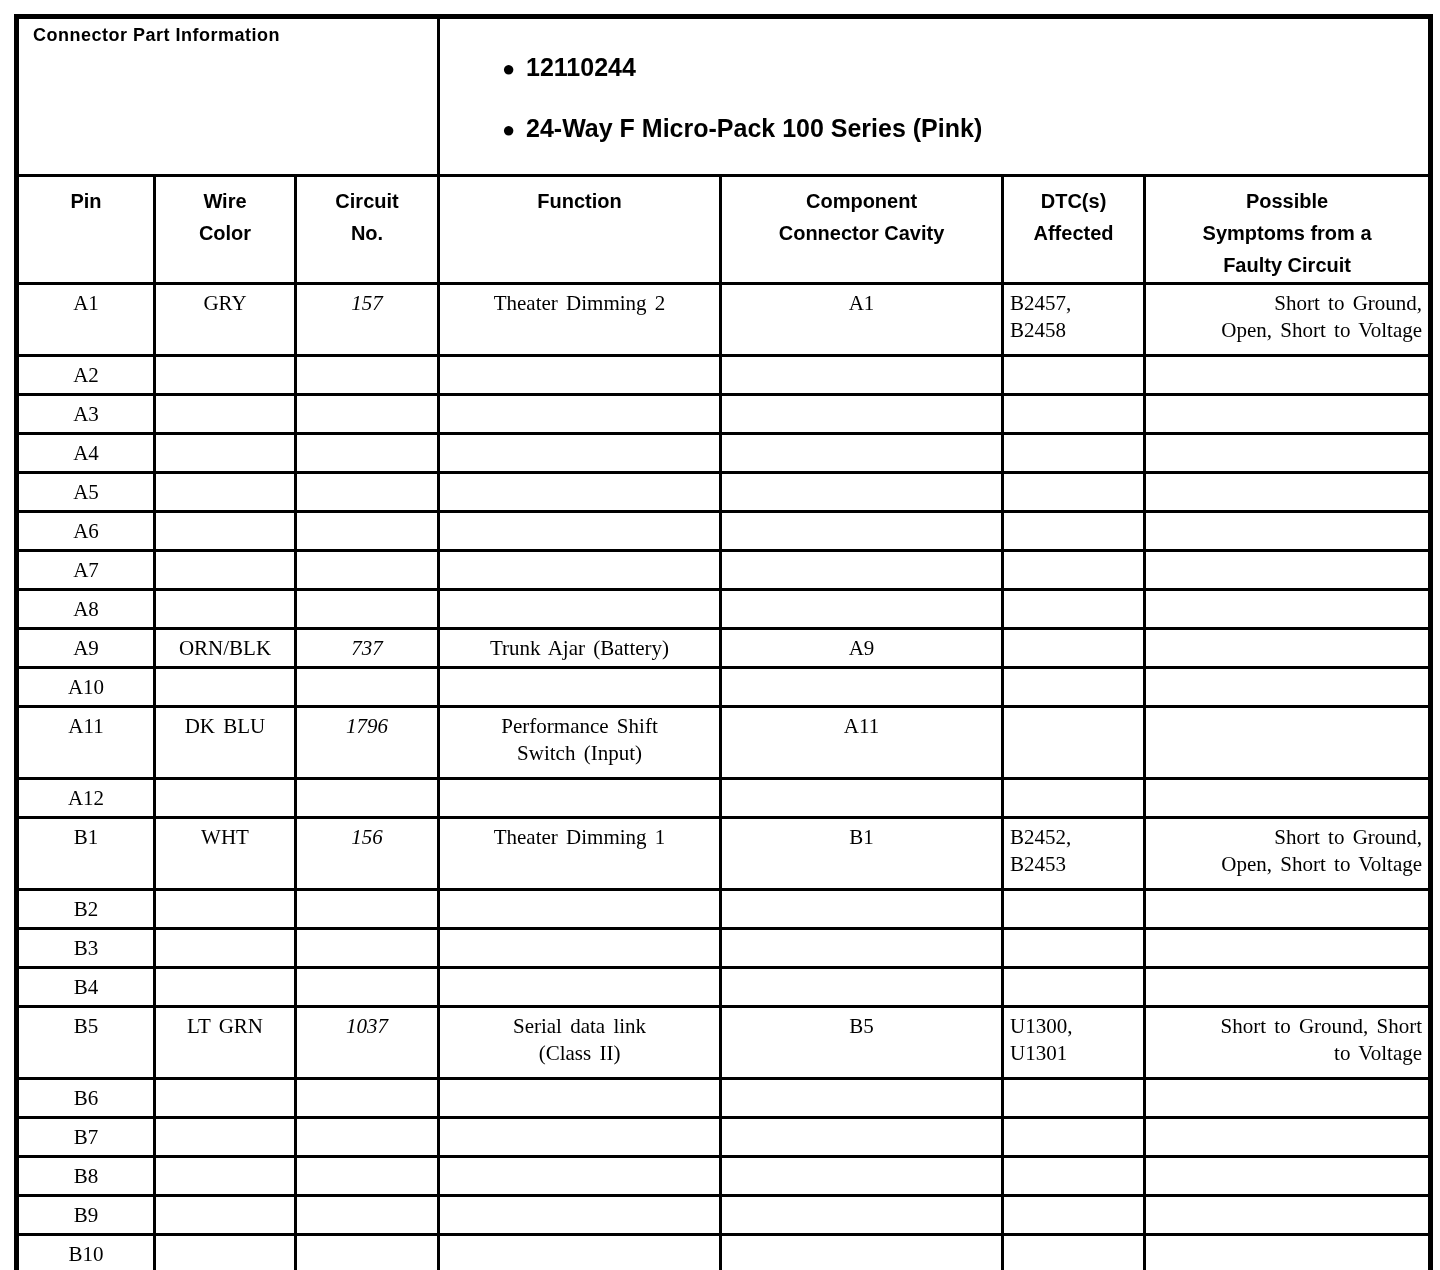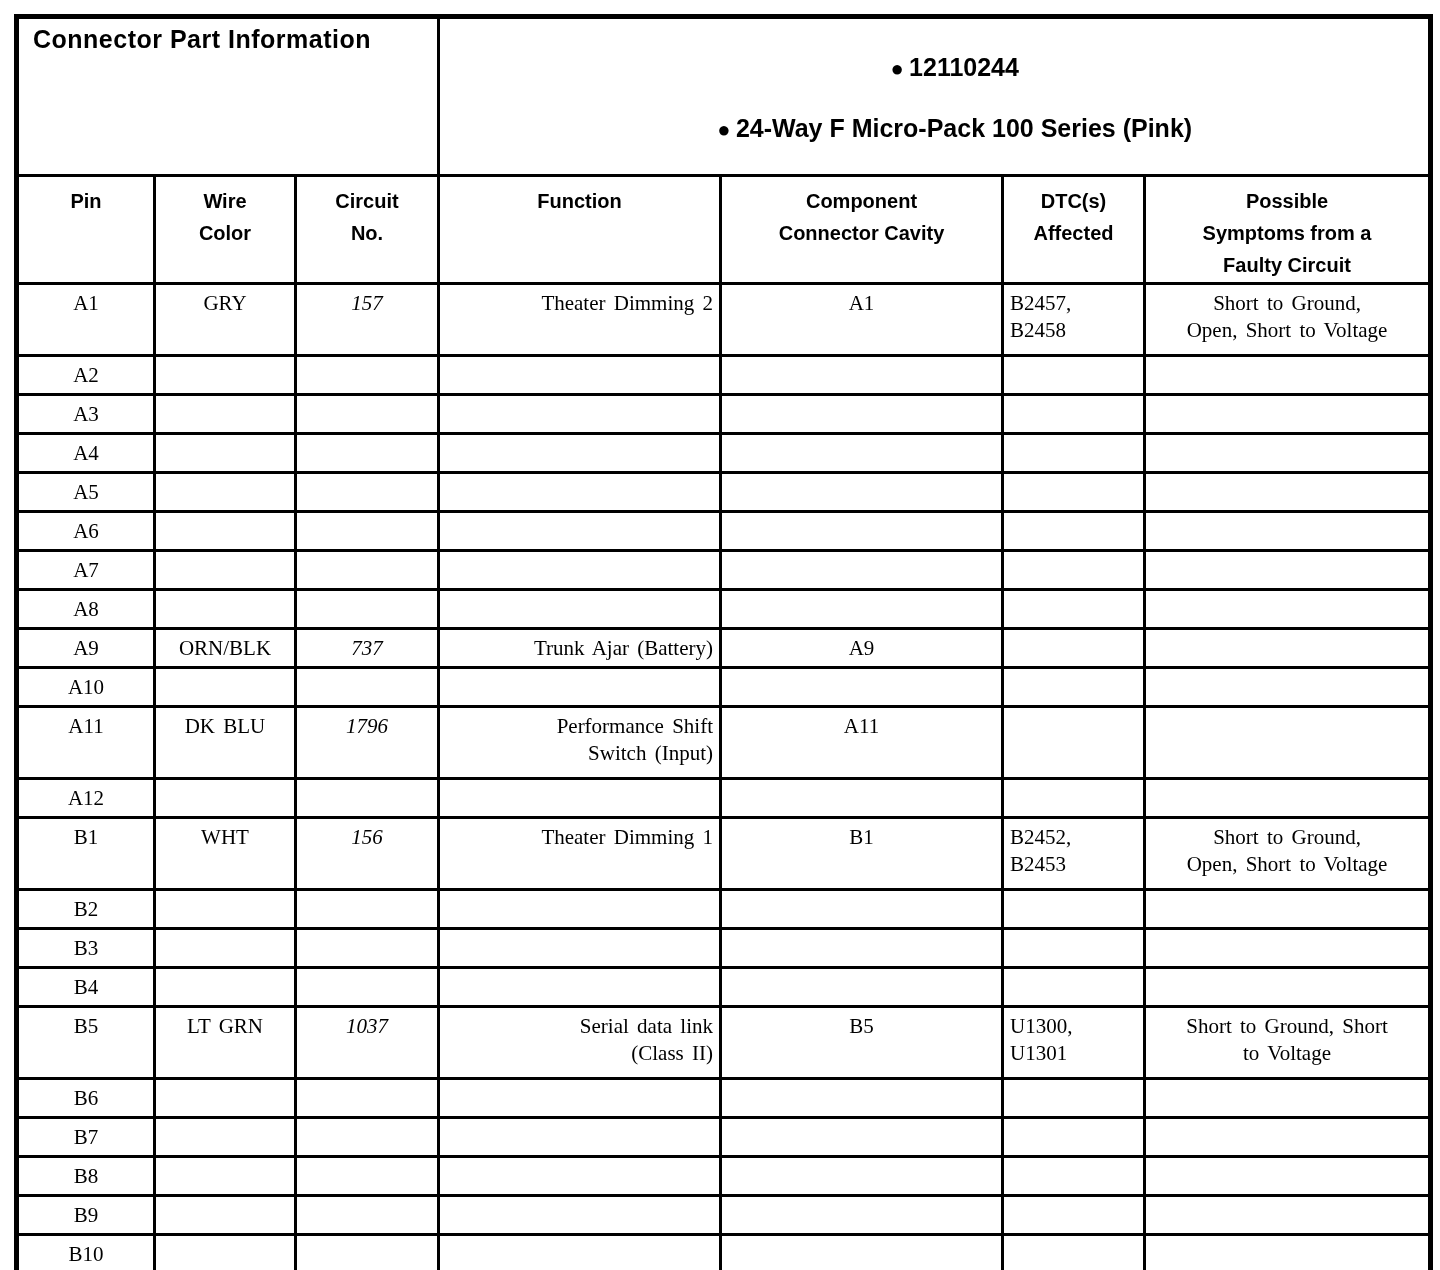--- a/index.html
+++ b/index.html
@@ -42,31 +42,31 @@
   col.c-function { width: 282px; }
   col.c-cavity   { width: 282px; }
   col.c-dtc      { width: 142px; }
   col.c-symptoms { width: 286px; }
 
   
   tr.partinfo-row { height: 68px; }
   th.partinfo-label {
     font-family: "Liberation Sans", sans-serif;
     font-weight: bold;
-    font-size: 25px;
+    font-size: 18px;
     text-align: left;
     padding: 6px 6px 0 14px;
     letter-spacing: 0.5px;
   }
   th.partinfo-bullets {
     font-family: "Liberation Sans", sans-serif;
     font-weight: bold;
     font-size: 25px;
-    text-align: center;
-    padding: 4px 6px 0 42px;
+    text-align: left;
+    padding: 4px 6px 0 62px;
     white-space: normal;
   }
   .bullet-line { line-height: 31px; }
   .bullet-dot {
     display: inline-block;
     width: 24px;
     font-size: 22px;
   }
 
   
@@ -86,24 +86,24 @@
     font-size: 21px;
     line-height: 27px;
     padding: 5px 6px 0 6px;
     word-spacing: 3px;
   }
   tr.row.short { height: 39px; }
   tr.row.tall  { height: 72px; }
   td.cell-pin        { text-align: center; }
   td.cell-wire-color { text-align: center; }
   td.cell-circuit-no { text-align: center; font-style: italic; }
-  td.cell-function   { text-align: right; padding-left: 9px; }
+  td.cell-function   { text-align: center; padding-left: 9px; }
   td.cell-cavity     { text-align: center; }
   td.cell-dtcs       { text-align: left; }
-  td.cell-symptoms   { text-align: center; }
+  td.cell-symptoms   { text-align: right; }
 </style>
 </head>
 <body>
 
 <div class="page">
   <table class="pinout">
     <colgroup>
       <col class="c-pin">
       <col class="c-wire">
       <col class="c-circuit">

